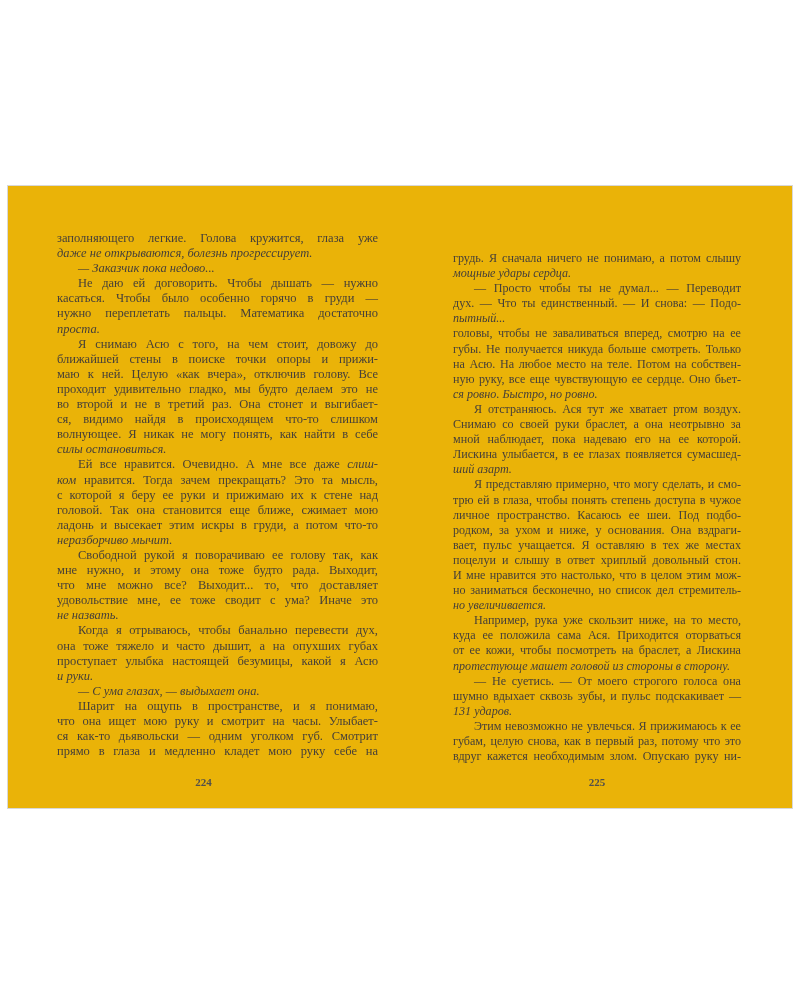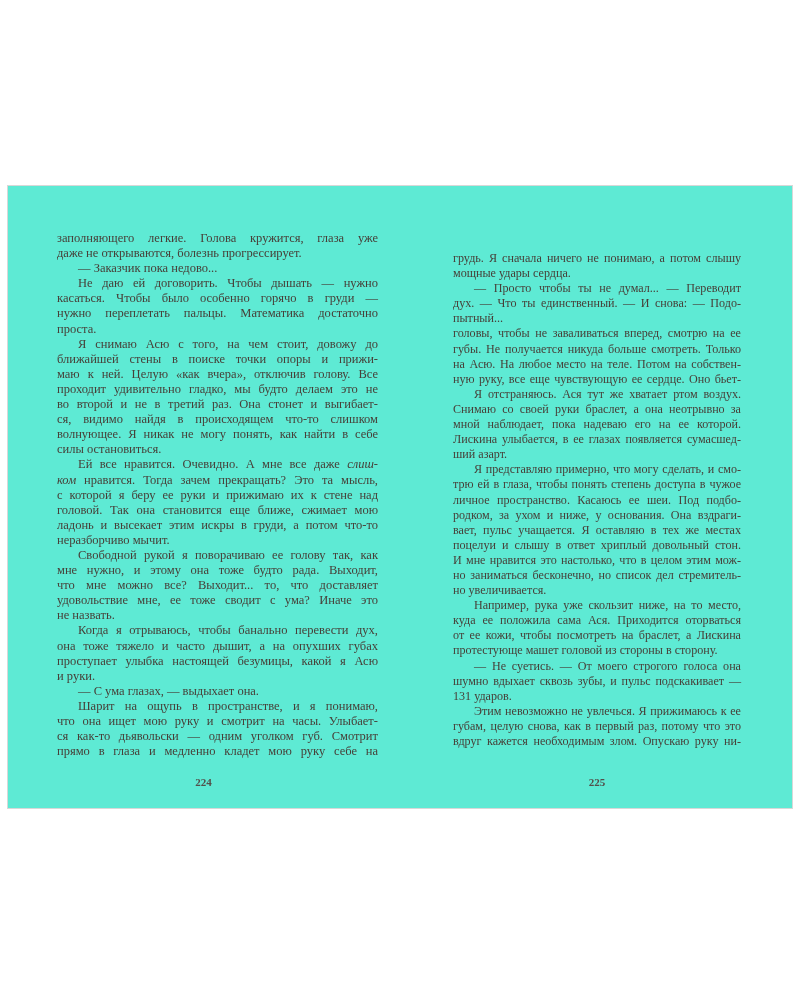--- a/index.html
+++ b/index.html
@@ -13,21 +13,21 @@
     position: relative;
     font-family: "Liberation Serif", "DejaVu Serif", serif;
     overflow: hidden;
   }
   .spread {
     position: absolute;
     left: 7px;
     top: 185px;
     width: 784px;
     height: 622px;
-    background: #5eead4;
+    background: #eab308;
     border: 1px solid #d8d8d8;
   }
   .page {
     position: absolute;
     top: 45px;
     height: 560px;
   }
   .page-left  { left: 49px;  width: 321px; }
   .page-right { left: 445px; width: 288px; }
   .text {
@@ -35,21 +35,21 @@
     line-height: 15.1px;
     color: #474039;
   }
   .page-right .text { font-size: 12.1px; margin-top: 20px; }
   .ln {
     height: 15.1px;
     text-align: justify;
     text-align-last: justify;
     white-space: nowrap;
   }
-  .ln.end { text-align-last: left; }
+  .ln.end { text-align-last: left; font-style: italic; }
   .ln.in  { text-indent: 21px; }
   .ln em  { }
   .pagenum {
     position: absolute;
     top: 545px;
     left: 0;
     width: 100%;
     text-align: center;
     font-size: 11px;
     color: #53504b;
@@ -105,20 +105,21 @@
     <div class="text">
         <div class="ln">грудь. Я сначала ничего не понимаю, а потом слышу</div>
         <div class="ln end">мощные удары сердца.</div>
         <div class="ln in">— Просто чтобы ты не думал... — Переводит</div>
         <div class="ln">дух. — Что ты единственный. — И снова: — Подо-</div>
         <div class="ln end">пытный...</div>
         <div class="ln">головы, чтобы не заваливаться вперед, смотрю на ее</div>
         <div class="ln">губы. Не получается никуда больше смотреть. Только</div>
         <div class="ln">на Асю. На любое место на теле. Потом на собствен-</div>
         <div class="ln">ную руку, все еще чувствующую ее сердце. Оно бьет-</div>
+        <div class="ln end">ся ровно. Быстро, но ровно.</div>
         <div class="ln in">Я отстраняюсь. Ася тут же хватает ртом воздух.</div>
         <div class="ln">Снимаю со своей руки браслет, а она неотрывно за</div>
         <div class="ln">мной наблюдает, пока надеваю его на ее которой.</div>
         <div class="ln">Лискина улыбается, в ее глазах появляется сумасшед-</div>
         <div class="ln end">ший азарт.</div>
         <div class="ln in">Я представляю примерно, что могу сделать, и смо-</div>
         <div class="ln">трю ей в глаза, чтобы понять степень доступа в чужое</div>
         <div class="ln">личное пространство. Касаюсь ее шеи. Под подбо-</div>
         <div class="ln">родком, за ухом и ниже, у основания. Она вздраги-</div>
         <div class="ln">вает, пульс учащается. Я оставляю в тех же местах</div>

